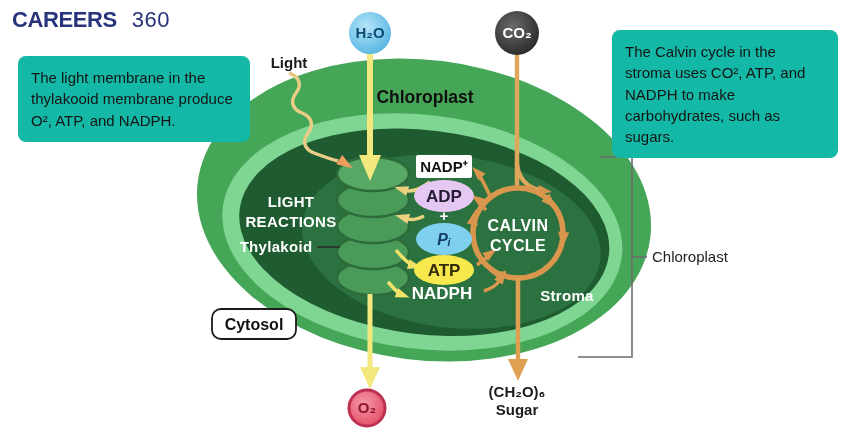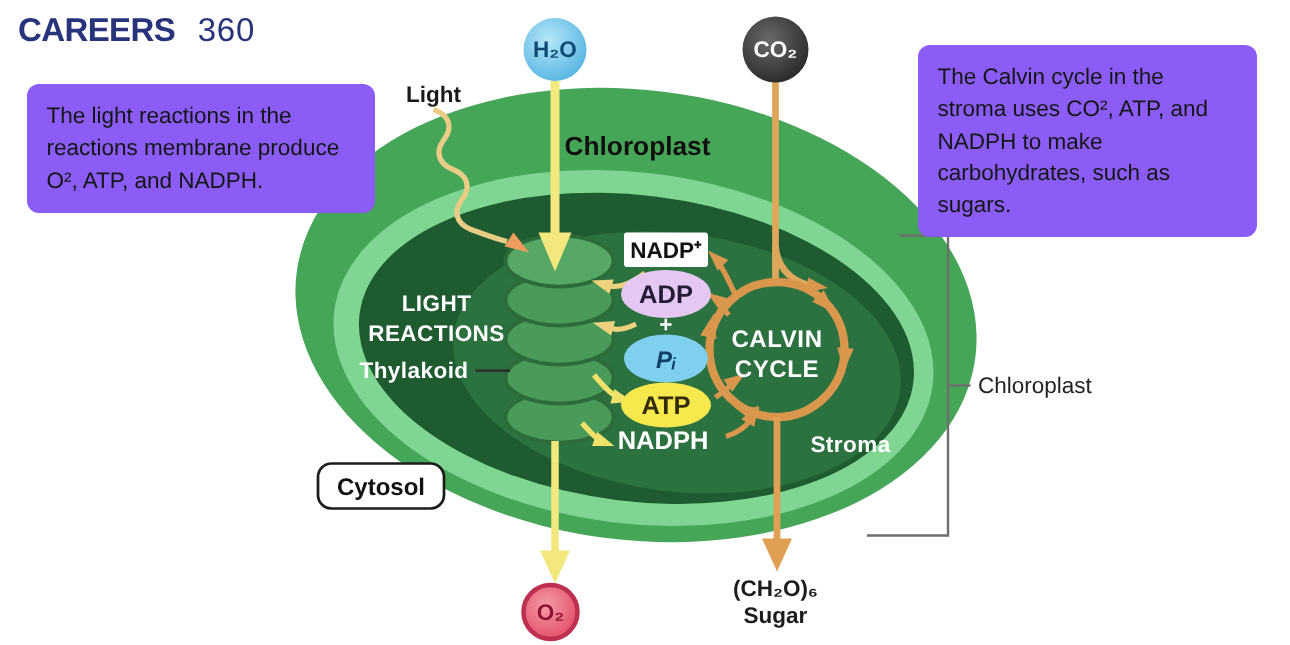--- a/index.html
+++ b/index.html
@@ -5,21 +5,21 @@
   html,body{margin:0;padding:0;background:#fff;}
   .canvas{
     position:relative;width:860px;height:430px;background:#ffffff;overflow:hidden;
     font-family:"Liberation Sans",sans-serif;
   }
   .canvas svg{position:absolute;left:0;top:0;}
   .logo{position:absolute;left:12px;top:9px;font-size:22px;line-height:1;white-space:nowrap;}
   .logo-bold{font-weight:800;color:#27337a;letter-spacing:-0.4px;}
   .logo-light{font-weight:300;color:#27337a;letter-spacing:0.5px;margin-left:15px;}
   .callout{
-    position:absolute;background:#8b5cf6;border-radius:8px;
+    position:absolute;background:#14b8a6;border-radius:8px;
     color:#151515;font-size:15px;line-height:1.42;padding:11px 13px;
   }
   .callout-left{left:18px;top:56px;width:206px;}
   .callout-right{left:612px;top:30px;width:200px;}
   
   text{font-family:"Liberation Sans",sans-serif;}
   .t-mid{text-anchor:middle;}
   .t-title{font-size:17.5px;font-weight:bold;fill:#101010;}
   .t-light{font-size:15px;font-weight:600;fill:#1a1a1a;}
   .t-w15{font-size:15px;font-weight:bold;fill:#ffffff;letter-spacing:0.3px;}
@@ -180,16 +180,16 @@
       <text class="t-mol t-mid" x="367" y="413" fill="#8f1430">O₂</text>
     </g>
     <text class="t-sugar t-mid" x="517" y="397">(CH₂O)₆</text>
     <text class="t-sugar t-mid" x="517" y="415">Sugar</text>
   </svg>
 
   <div class="logo">
     <span class="logo-bold">CAREERS</span><span class="logo-light">360</span>
   </div>
 
-  <div class="callout callout-left">The light reactions in the reactions membrane produce O², ATP, and NADPH.</div>
+  <div class="callout callout-left">The light membrane in the thylakooid membrane produce O², ATP, and NADPH.</div>
   <div class="callout callout-right">The Calvin cycle in the stroma uses CO², ATP, and NADPH to make carbohydrates, such as sugars.</div>
 
 </div>
 
 </body></html>

